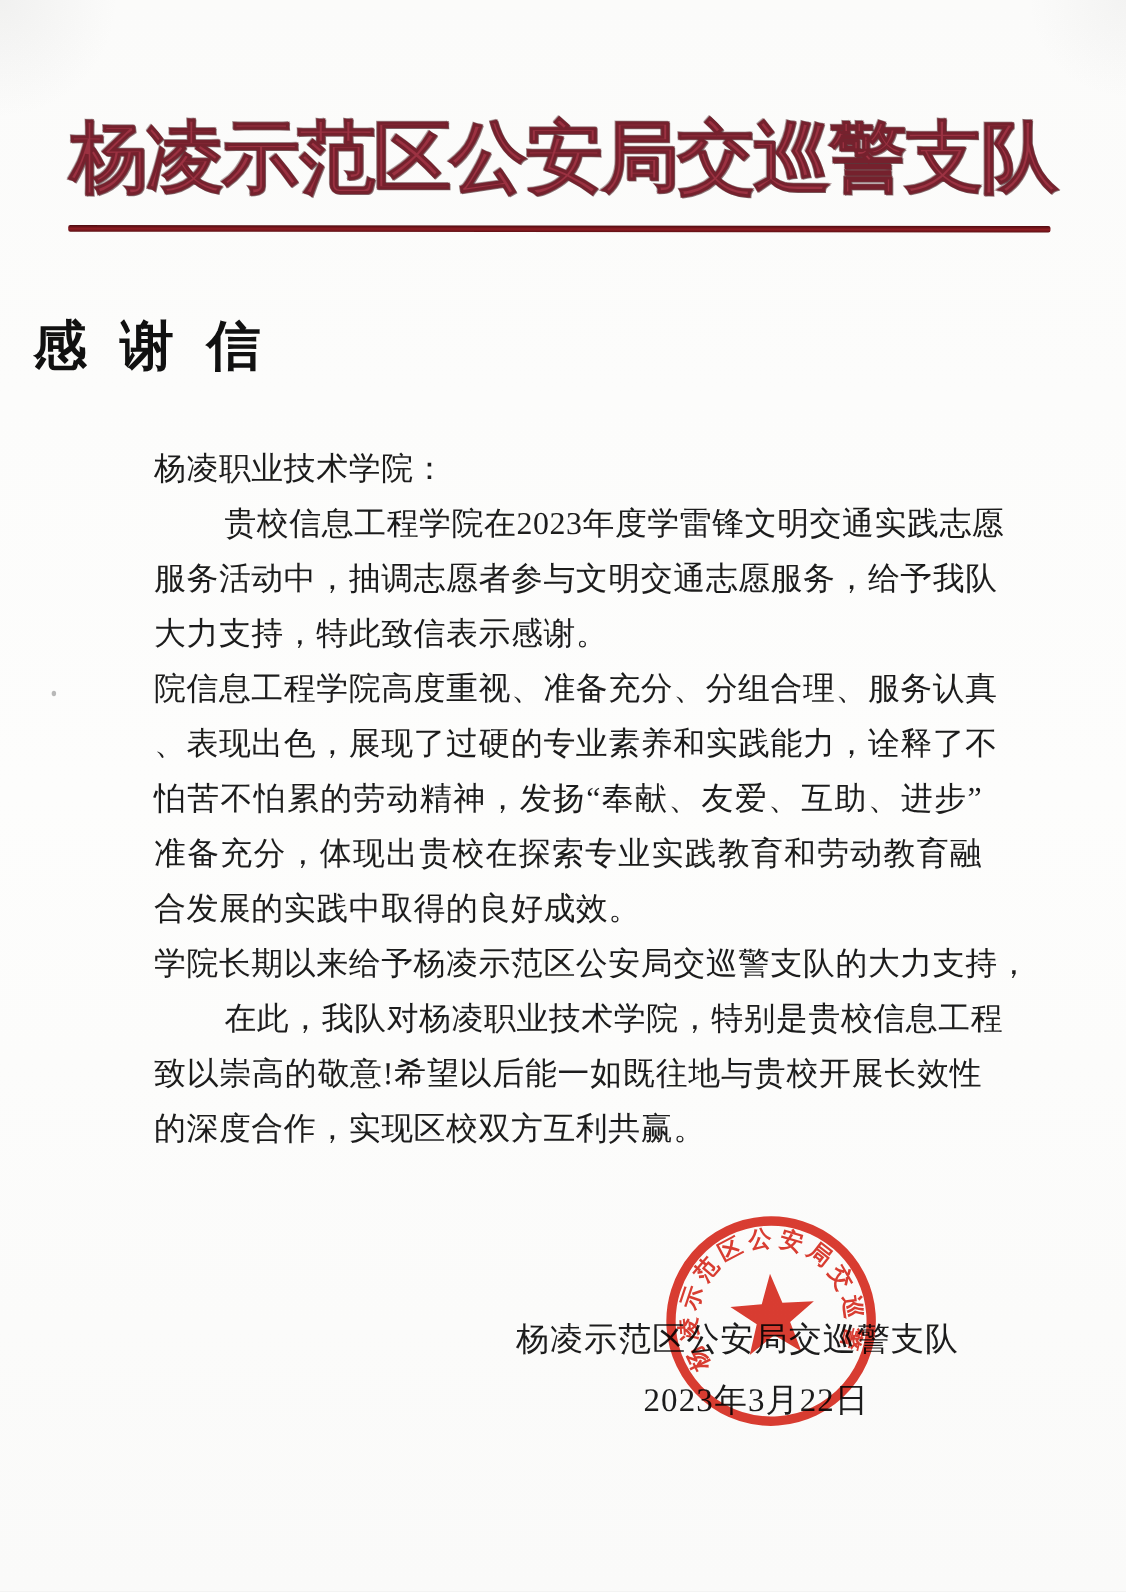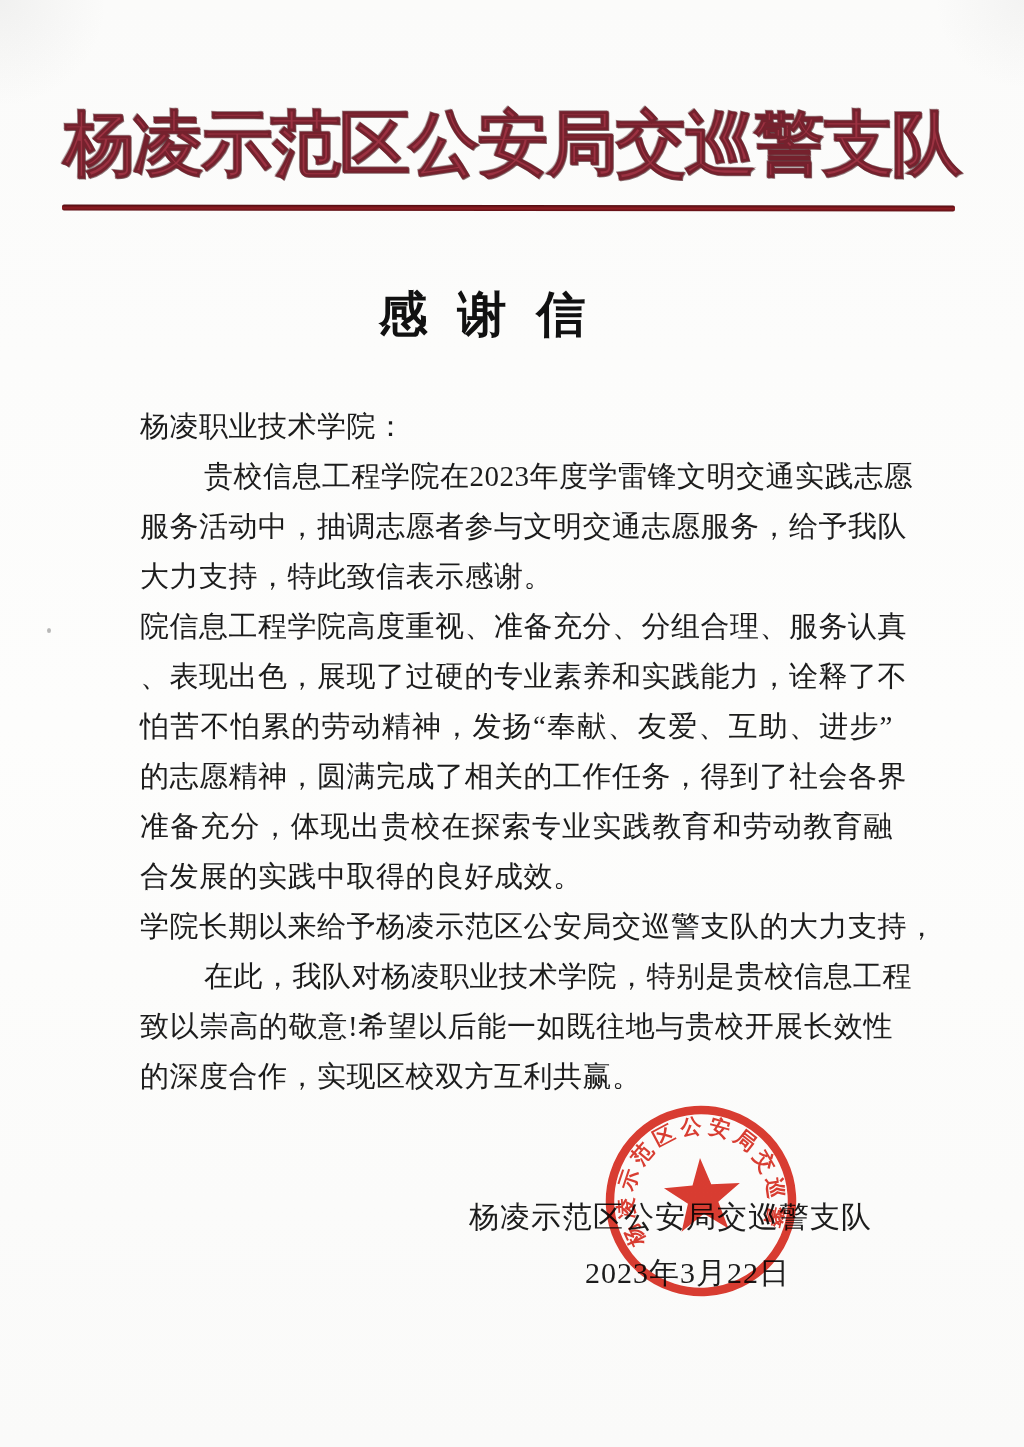--- a/index.html
+++ b/index.html
@@ -21,21 +21,21 @@
     -webkit-text-stroke:1px rgba(70,14,20,.45);
     white-space:nowrap;
   }
   .rule-top{
     position:absolute;left:62px;top:205px;width:893px;height:6px;
     background:linear-gradient(180deg,#4d0b10 0%,#8f1c22 55%,#5e1015 100%);
     transform:rotate(.05deg);border-radius:2px;
   }
   
   .letter-title{
-    position:absolute;left:0;top:282px;width:964px;text-align:center;
+    position:absolute;left:0;top:282px;width:964px;text-align:left;
     font-size:49px;font-weight:bold;color:#111;
     letter-spacing:30px;text-indent:30px;white-space:nowrap;
   }
   
   .body-block{position:absolute;left:129px;top:401px;width:764px;}
   .bline{
     height:50px;line-height:50px;font-size:29px;color:#1c1c1c;
     white-space:nowrap;letter-spacing:.5px;
     text-align:justify;text-align-last:justify;
     font-family:"Liberation Serif","DejaVu Serif",serif;
@@ -73,21 +73,20 @@
   <div class="letter-title">感谢信</div>
 
   <div class="body-block">
     <div class="bline short">杨凌职业技术学院：</div>
     <div class="bline indent">贵校信息工程学院在2023年度学雷锋文明交通实践志愿</div>
     <div class="bline">服务活动中，抽调志愿者参与文明交通志愿服务，给予我队</div>
     <div class="bline short">大力支持，特此致信表示感谢。</div>
     <div class="bline">院信息工程学院高度重视、准备充分、分组合理、服务认真</div>
     <div class="bline">、表现出色，展现了过硬的专业素养和实践能力，诠释了不</div>
     <div class="bline">怕苦不怕累的劳动精神，发扬“奉献、友爱、互助、进步”</div>
-    <div class="bline">的志愿精神，圆满完成了相关的工作任务，得到了社会各界</div>
     <div class="bline">准备充分，体现出贵校在探索专业实践教育和劳动教育融</div>
     <div class="bline short">合发展的实践中取得的良好成效。</div>
     <div class="bline">学院长期以来给予杨凌示范区公安局交巡警支队的大力支持，</div>
     <div class="bline indent">在此，我队对杨凌职业技术学院，特别是贵校信息工程</div>
     <div class="bline">致以崇高的敬意!希望以后能一如既往地与贵校开展长效性</div>
     <div class="bline short">的深度合作，实现区校双方互利共赢。</div>
   </div>
 
   <div class="signature">杨凌示范区公安局交巡警支队</div>
   <div class="sig-date">2023年3月22日</div>

